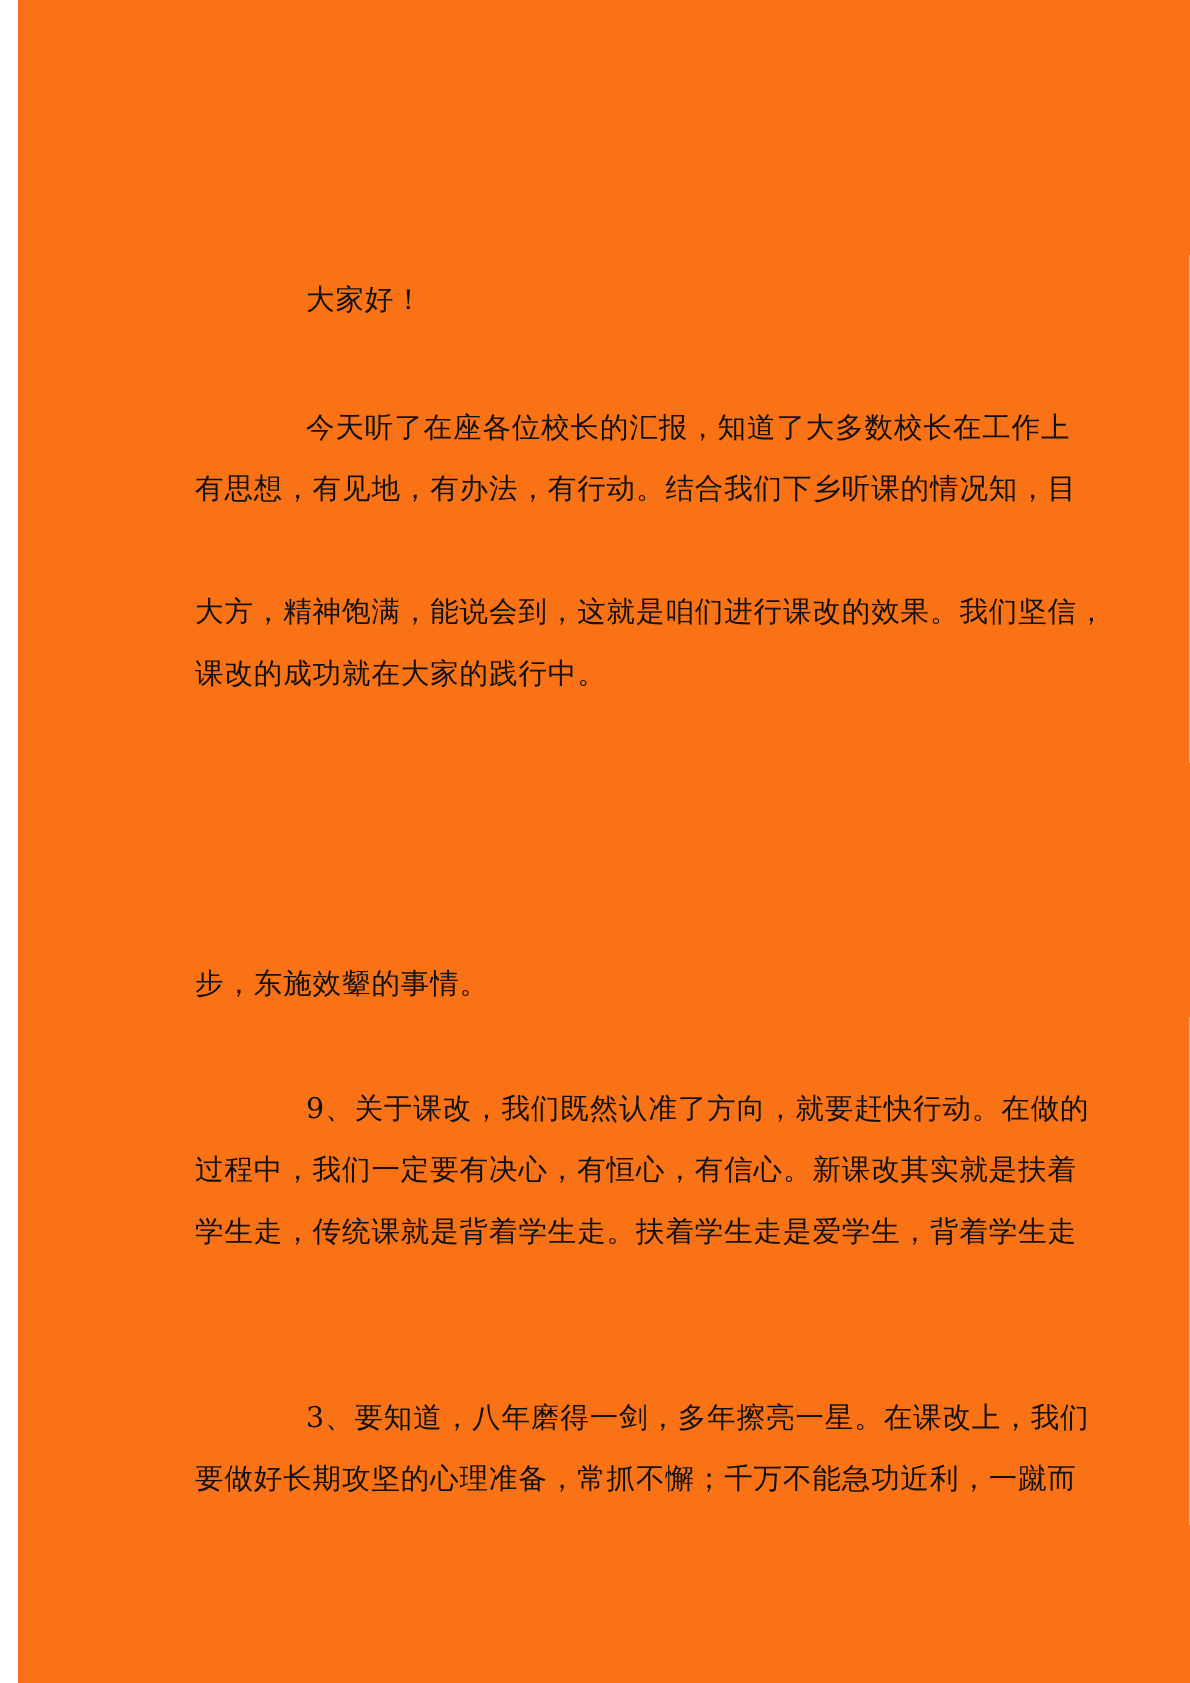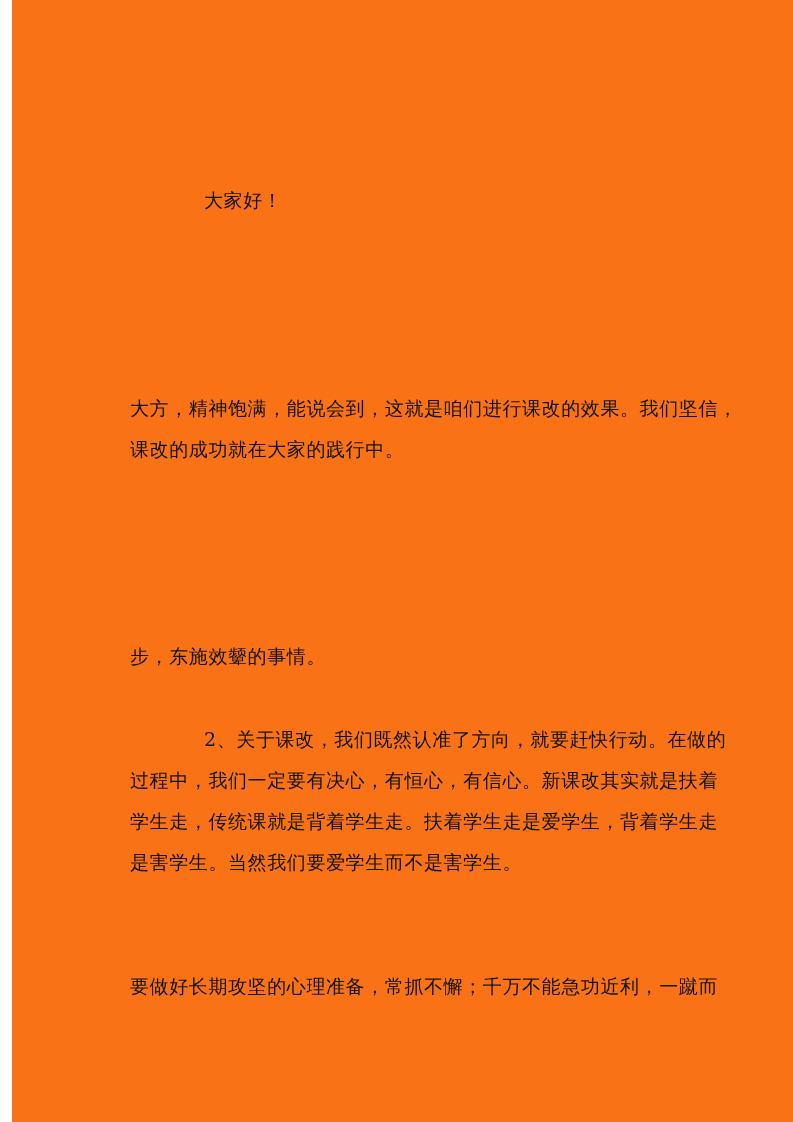--- a/index.html
+++ b/index.html
@@ -9,25 +9,27 @@
   .line { position: absolute; left: 118px; width: 570px; font-size: 19px; line-height: 24px;
           white-space: nowrap; letter-spacing: 0.6px; }
   .indent { left: 192px; }
 </style>
 </head>
 <body>
 
 <div class="page">
   <div class="line indent" style="top:188px">大家好！</div>
 
+  <div class="line indent" style="top:273px">今天听了在座各位校长的汇报，知道了大多数校长在工作上</div>
+  <div class="line" style="top:314px">有思想，有见地，有办法，有行动。结合我们下乡听课的情况知，目</div>
   <div class="line" style="top:396px">大方，精神饱满，能说会到，这就是咱们进行课改的效果。我们坚信，</div>
   <div class="line" style="top:437px">课改的成功就在大家的践行中。</div>
 
 
   <div class="line" style="top:644px">步，东施效颦的事情。</div>
 
-  <div class="line indent" style="top:727px">2、关于课改，我们既然认准了方向，就要赶快行动。在做的</div>
+  <div class="line indent" style="top:727px">9、关于课改，我们既然认准了方向，就要赶快行动。在做的</div>
   <div class="line" style="top:768px">过程中，我们一定要有决心，有恒心，有信心。新课改其实就是扶着</div>
   <div class="line" style="top:809px">学生走，传统课就是背着学生走。扶着学生走是爱学生，背着学生走</div>
-  <div class="line" style="top:850px">是害学生。当然我们要爱学生而不是害学生。</div>
 
+  <div class="line indent" style="top:933px">3、要知道，八年磨得一剑，多年擦亮一星。在课改上，我们</div>
   <div class="line" style="top:974px">要做好长期攻坚的心理准备，常抓不懈；千万不能急功近利，一蹴而</div>
 </div>
 
 </body></html>

